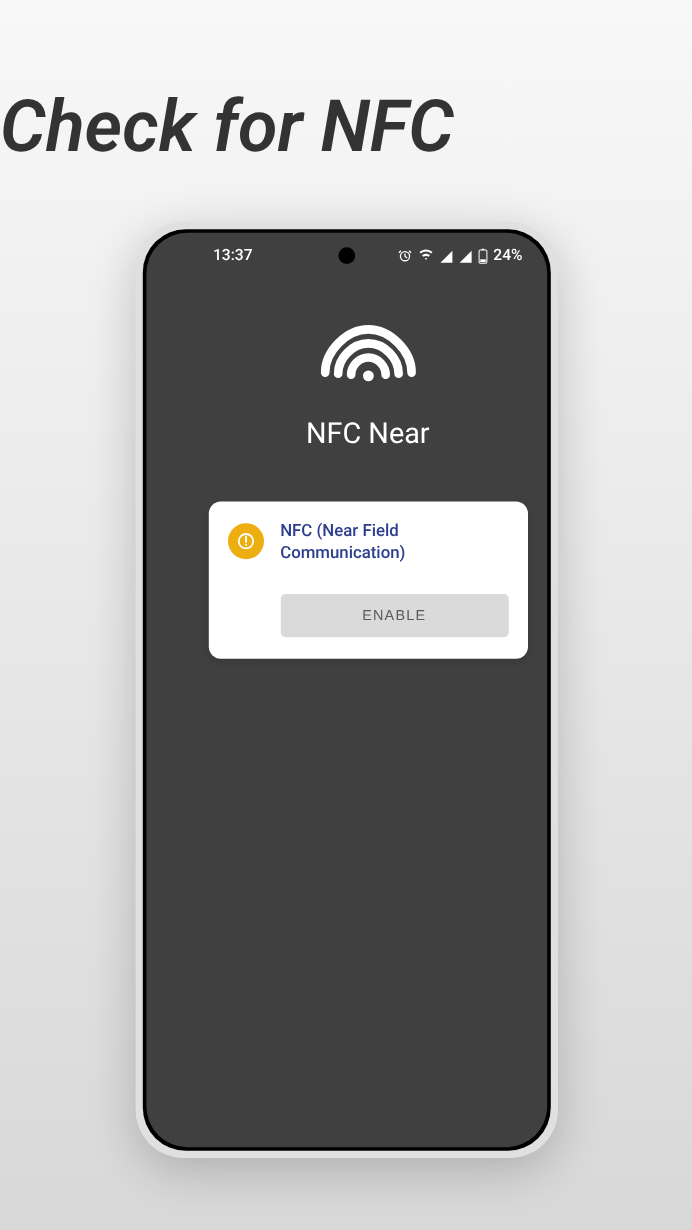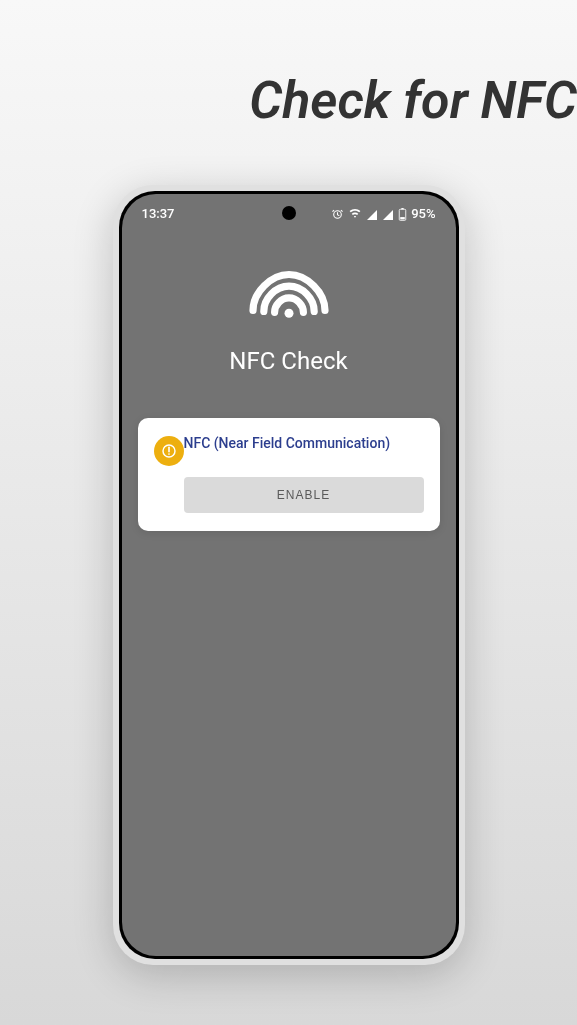--- a/index.html
+++ b/index.html
@@ -5,22 +5,22 @@
     * { margin: 0; padding: 0; box-sizing: border-box; }
     body {
       width: 577px;
       height: 1025px;
       background: linear-gradient(180deg, #f8f8f8 0%, #e8e8e8 50%, #d8d8d8 100%);
       font-family: -apple-system, BlinkMacSystemFont, 'Segoe UI', Roboto, sans-serif;
       overflow: hidden;
       position: relative;
     }
     .promo-title {
-      text-align: right;
-      font-size: 52px;
+      text-align: left;
+      font-size: 60px;
       font-style: italic;
       font-weight: 600;
       color: #333;
       margin-top: 70px;
     }
     .phone-frame {
       position: absolute;
       left: 50%;
       transform: translateX(-50%);
       top: 185px;
@@ -34,24 +34,25 @@
     .phone-inner {
       width: 100%;
       height: 100%;
       background: #000;
       border-radius: 36px;
       padding: 3px;
     }
     .phone-screen {
       width: 100%;
       height: 100%;
-      background: #737373;
+      background: #404040;
       border-radius: 34px;
       overflow: hidden;
       position: relative;
+      padding-left: 36px;
     }
     .camera-notch {
       position: absolute;
       top: 12px;
       left: 50%;
       transform: translateX(-50%);
       width: 14px;
       height: 14px;
       background: #000;
       border-radius: 50%;
@@ -88,20 +89,21 @@
       font-size: 24px;
       font-weight: 400;
     }
     .status-card {
       background: #fff;
       margin: 18px 16px;
       border-radius: 10px;
       padding: 16px 16px 18px;
       box-shadow: 0 2px 8px rgba(0,0,0,0.1);
       display: flex;
+      gap: 14px;
     }
     .status-icon-wrap {
       flex-shrink: 0;
       width: 30px;
       height: 30px;
       border-radius: 50%;
       background: #EDAF0F;
       display: flex;
       align-items: center;
       justify-content: center;
@@ -167,34 +169,34 @@
                 <path d="M2 22h20V2L2 22z"></path>
               </svg>
           </span>
           <span class="status-icons">
             <svg width="9" height="13" viewBox="0 0 12 20" fill="none">
                 <rect x="1" y="2" width="10" height="17" rx="1.5" stroke="#fff" stroke-width="1.3"></rect>
                 <rect x="4" y="0" width="4" height="2" rx="1" fill="#fff"></rect>
                 <rect x="2.5" y="14" width="7" height="3.5" fill="#fff"></rect>
               </svg>
           </span>
-          <span>95%</span>
+          <span>24%</span>
         </div>
       </div>
 
       <div class="app-header">
         <div class="nfc-logo">
           <svg width="90" height="65" viewBox="0 0 100 70" fill="none">
             <path d="M10 55 C10 35, 30 15, 50 15 C70 15, 90 35, 90 55" stroke="#fff" stroke-width="8" stroke-linecap="round"></path>
             <path d="M22 56 C22 42, 35 28, 50 28 C65 28, 78 42, 78 56" stroke="#fff" stroke-width="8" stroke-linecap="round"></path>
             <path d="M34 57 C34 49, 41 41, 50 41 C59 41, 66 49, 66 57" stroke="#fff" stroke-width="8" stroke-linecap="round"></path>
             <circle cx="50" cy="58" r="5" fill="#fff"></circle>
           </svg>
         </div>
-        <div class="app-title">NFC Check</div>
+        <div class="app-title">NFC Near</div>
       </div>
 
       <div class="status-card">
         <div class="status-icon-wrap">
           <svg width="16" height="16" viewBox="0 0 24 24" fill="none">
             <circle cx="12" cy="12" r="9" stroke="#fff" stroke-width="2.2"></circle>
             <line x1="12" y1="6.5" x2="12" y2="13" stroke="#fff" stroke-width="2.4" stroke-linecap="round"></line>
             <circle cx="12" cy="16.5" r="1.3" fill="#fff"></circle>
           </svg>
         </div>

